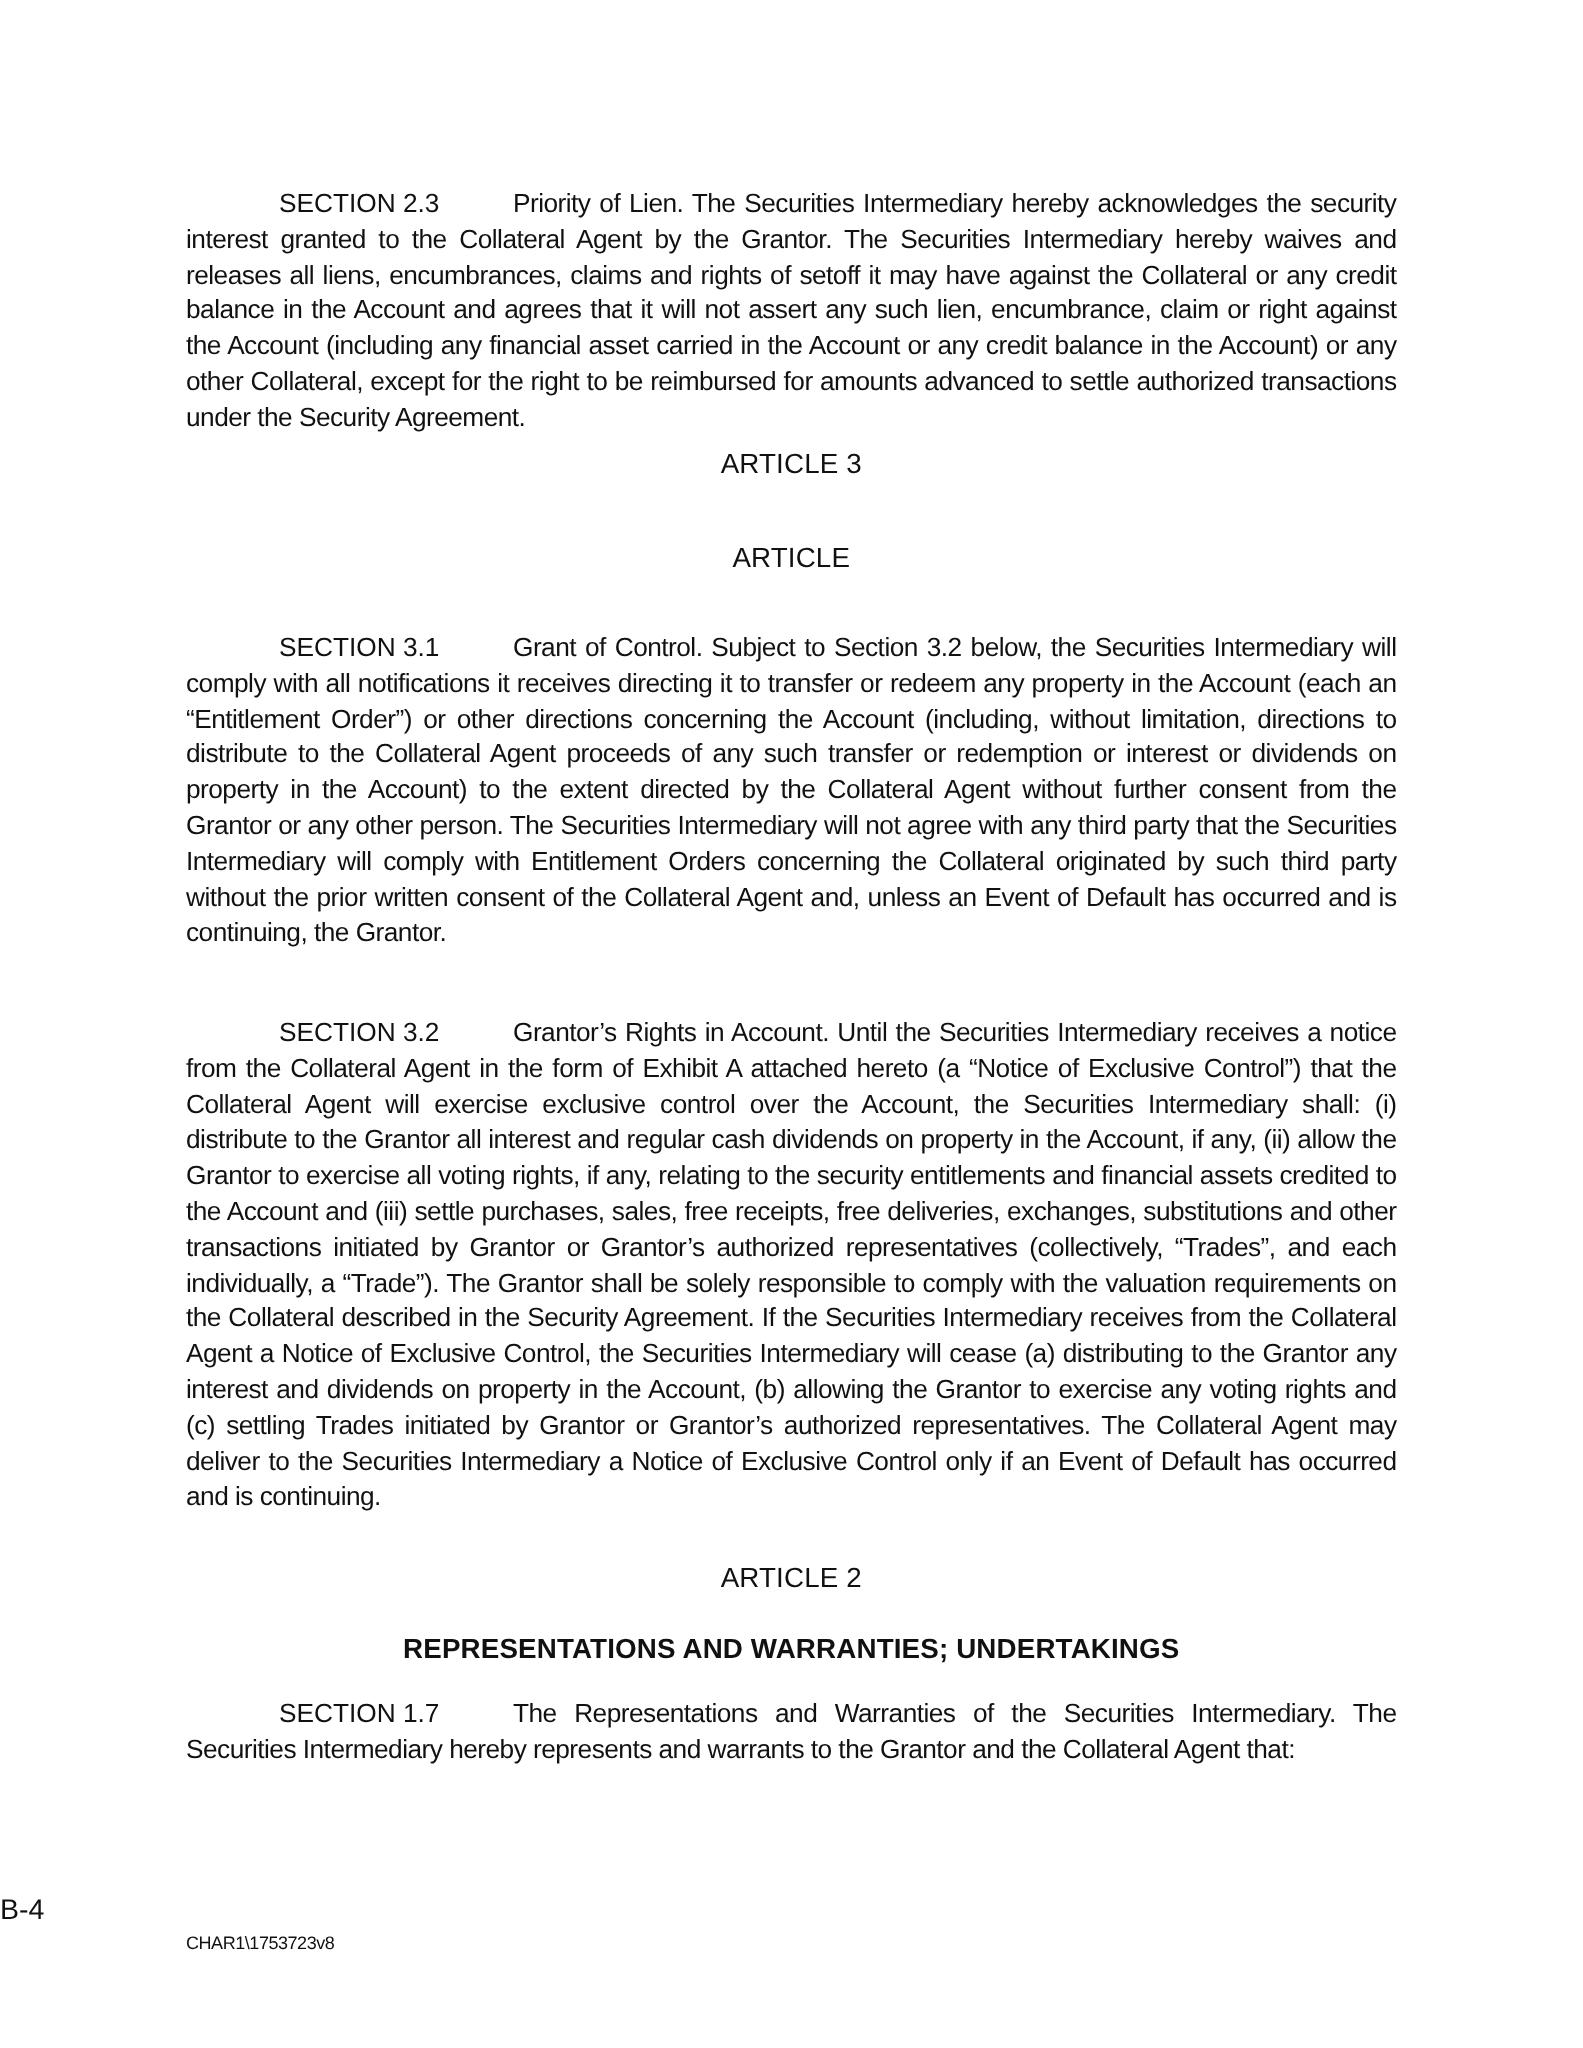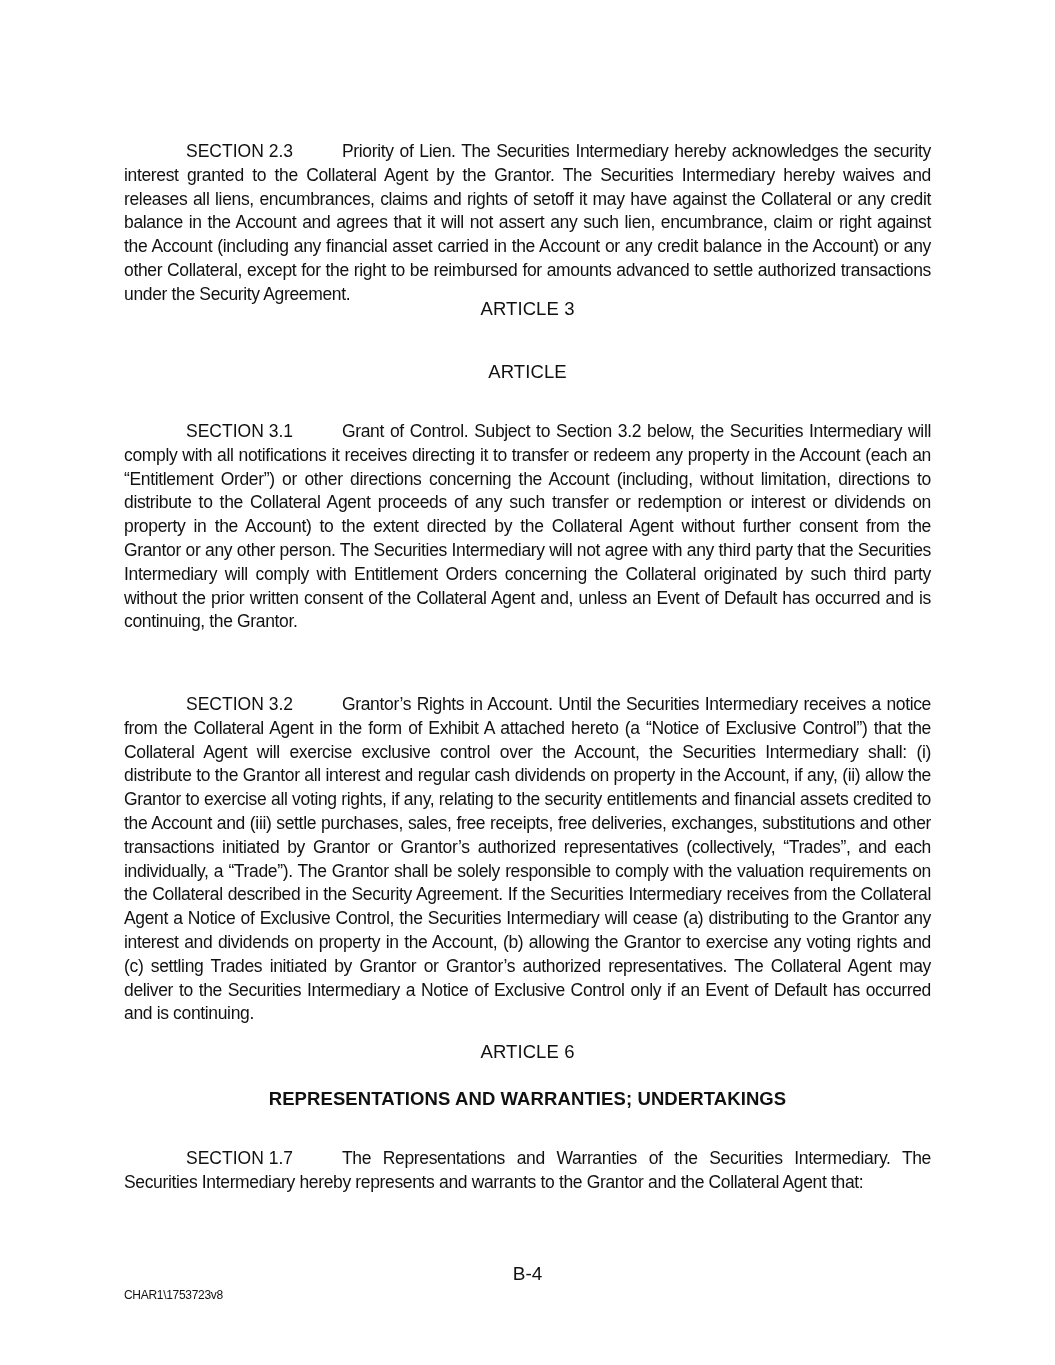--- a/index.html
+++ b/index.html
@@ -30,46 +30,45 @@
       word-spacing: 0px;
     }
     .para .indent {
       display: inline-block;
       width: 62px;
     }
     .sec-num {
       display: inline-block;
       width: 156px;
       letter-spacing: 0;
-      margin-top: 16px;
     }
     .u {
       text-underline-offset: 2px;
     }
     .heading {
       text-align: center;
       font-size: 18.5px;
       line-height: 24px;
       margin: 0;
       letter-spacing: 0.1px;
     }
     #p23 { position: absolute; top: 0; }
     #art3 { position: absolute; top: 173px; width: 807px; }
     #ctrl { position: absolute; top: 236px; width: 807px; }
-    #p31 { position: absolute; top: 280px; }
+    #p31 { position: absolute; top: 296px; }
     #p32 { position: absolute; top: 553px; }
     #art4 { position: absolute; top: 916px; width: 807px; }
     #reps { position: absolute; top: 963px; width: 807px; font-weight: bold; }
     #p41 { position: absolute; top: 1007px; }
     .page-num {
       position: absolute;
       top: 1263px;
       left: 0;
       width: 1055px;
-      text-align: center;
+      text-align: left;
       font-size: 19px;
       padding-left: 0px;
     }
     .doc-id {
       position: absolute;
       top: 1288px;
       left: 124px;
       font-size: 12px;
       letter-spacing: -0.3px;
     }
@@ -81,21 +80,21 @@
 
   <p class="para" id="p23"><span class="indent"></span><span class="sec-num">SECTION 2.3</span><span class="u">Priority of Lien</span><span>. The Securities Intermediary hereby acknowledges the security interest granted to the Collateral Agent by the Grantor.  The Securities Intermediary hereby waives and releases all liens, encumbrances, claims and rights of setoff it may have against the Collateral or any credit balance in the Account and agrees that it will not assert any such lien, encumbrance, claim or right against the Account (including any financial asset carried in the Account or any credit balance in the Account) or any other Collateral, except for the right to be reimbursed for amounts advanced to settle authorized transactions under the Security Agreement.</span></p>
 
   <p class="heading" id="art3">ARTICLE 3</p>
   <p class="heading" id="ctrl">ARTICLE</p>
 
   <p class="para" id="p31"><span class="indent"></span><span class="sec-num">SECTION 3.1</span><span class="u">Grant of Control</span><span>.  Subject to </span><span class="u">Section 3.2</span><span> below, the Securities Intermediary will comply with all notifications it receives directing it to transfer or redeem any property in the Account (each an “Entitlement Order”) or other directions concerning the Account (including, without limitation, directions to distribute to the Collateral Agent proceeds of any such transfer or redemption or interest or dividends on property in the Account) to the extent directed by the Collateral Agent without further consent from the Grantor or any other person.  The Securities Intermediary will not agree with any third party that the Securities Intermediary will comply with Entitlement Orders concerning the Collateral originated by such third party without the prior written consent of the Collateral Agent and, unless an Event of Default has occurred and is continuing, the Grantor.</span></p>
 
   <p class="para" id="p32"><span class="indent"></span><span class="sec-num">SECTION 3.2</span><span class="u">Grantor’s Rights in Account</span><span>.  Until the Securities Intermediary receives a notice from the Collateral Agent in the form of </span><span class="u">Exhibit A</span><span> attached hereto (a “Notice of Exclusive Control”) that the Collateral Agent will exercise exclusive control over the Account, the Securities Intermediary shall: (i) distribute to the Grantor all interest and regular cash dividends on property in the Account, if any, (ii) allow the Grantor to exercise all voting rights, if any, relating to the security entitlements and financial assets credited to the Account and (iii) settle purchases, sales, free receipts, free deliveries, exchanges, substitutions and other transactions initiated by Grantor or Grantor’s authorized representatives (collectively, “Trades”, and each individually, a “Trade”).  The Grantor shall be solely responsible to comply with the valuation requirements on the Collateral described in the Security Agreement.  If the Securities Intermediary receives from the Collateral Agent a Notice of Exclusive Control, the Securities Intermediary will cease (a) distributing to the Grantor any interest and dividends on property in the Account, (b) allowing the Grantor to exercise any voting rights and (c) settling Trades initiated by Grantor or Grantor’s authorized representatives.  The Collateral Agent may deliver to the Securities Intermediary a Notice of Exclusive Control only if an Event of Default has occurred and is continuing.</span></p>
 
-  <p class="heading" id="art4">ARTICLE 6</p>
+  <p class="heading" id="art4">ARTICLE 2</p>
   <p class="heading" id="reps">REPRESENTATIONS AND WARRANTIES; UNDERTAKINGS</p>
 
   <p class="para" id="p41"><span class="indent"></span><span class="sec-num">SECTION 1.7</span><span class="u">The Representations and Warranties of the Securities Intermediary</span><span>.  The Securities Intermediary hereby represents and warrants to the Grantor and the Collateral Agent that:</span></p>
 
 </div>
 
 <div class="page-num">B-4</div>
 <div class="doc-id">CHAR1\1753723v8</div>
 
 </body></html>

